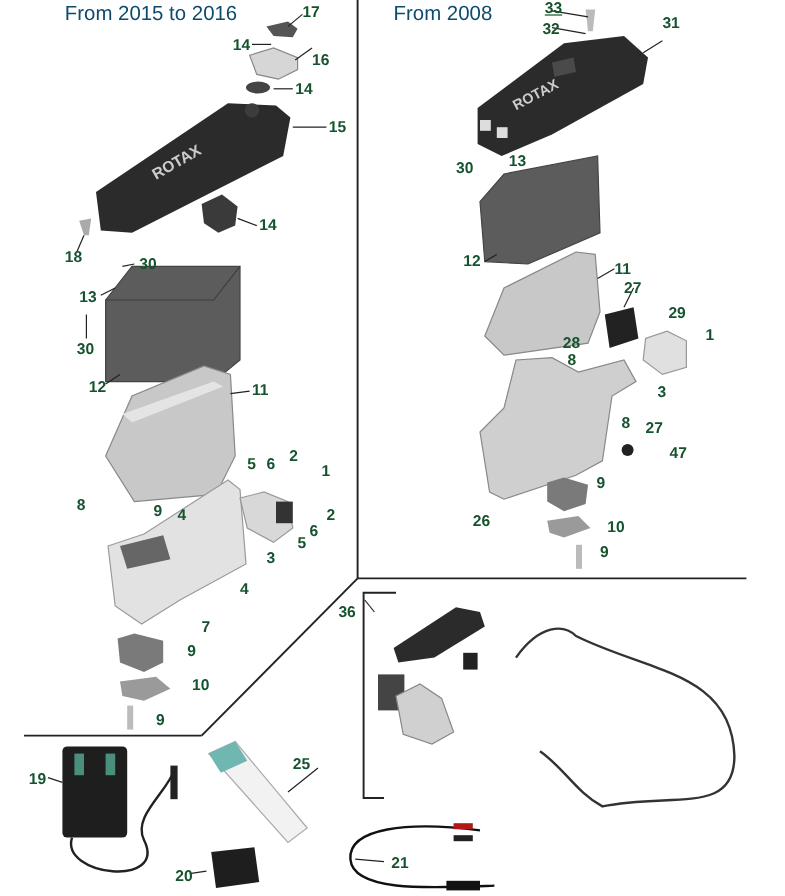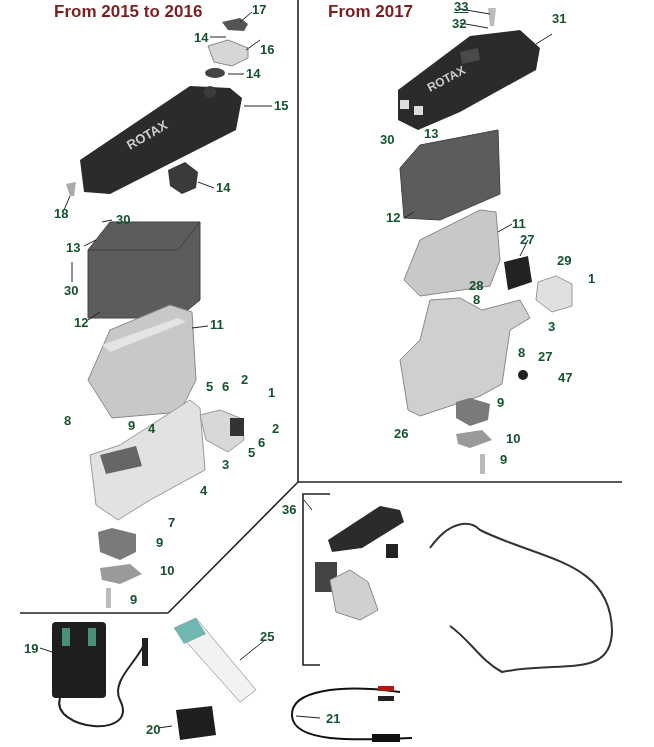--- a/index.html
+++ b/index.html
@@ -1,18 +1,18 @@
 <!DOCTYPE html>
 <html><head>
 <meta charset="utf-8">
 <style>
   html,body{margin:0;padding:0;background:#fff;}
   body{width:654px;height:747px;position:relative;overflow:hidden;font-family:"Liberation Sans",sans-serif;}
   #stage{position:absolute;left:0;top:0;width:654px;height:747px;}
-  .title{position:absolute;font-weight:bold;font-size:17px;color:#7f1d1d;white-space:nowrap;}
+  .title{position:absolute;font-weight:normal;font-size:17px;color:#0c4a6e;white-space:nowrap;}
   .callout{position:absolute;font-weight:bold;font-size:13px;color:#14532d;line-height:13px;white-space:nowrap;}
   svg{position:absolute;left:0;top:0;}
 </style>
 </head>
 <body>
 
 <div id="stage">
 
 <svg width="654" height="747" viewBox="0 0 654 747">
 
@@ -120,21 +120,21 @@
         <line x1="528" y1="240" x2="520" y2="256"></line>
     <line x1="312" y1="510" x2="304" y2="500"></line>
     <line x1="40" y1="648" x2="52" y2="652"></line>
         <line x1="265" y1="640" x2="240" y2="660"></line>
     <line x1="158" y1="728" x2="172" y2="726"></line>
         <line x1="320" y1="718" x2="296" y2="716"></line>
   </g>
 </svg>
 
 <div class="title" style="left:54px;top:2px;">From 2015 to 2016</div>
-<div class="title" style="left:328px;top:2px;">From 2017</div>
+<div class="title" style="left:328px;top:2px;">From 2008</div>
 
 <div class="callout" style="left:252px;top:3px;">17</div>
 <div class="callout" style="left:194px;top:31px;">14</div>
 <div class="callout" style="left:260px;top:31px;margin-top:12px;">16</div>
 <div class="callout" style="left:246px;top:67px;">14</div>
 <div class="callout" style="left:274px;top:99px;">15</div>
 <div class="callout" style="left:216px;top:181px;">14</div>
 <div class="callout" style="left:54px;top:207px;">18</div>
 <div class="callout" style="left:116px;top:213px;">30</div>
 <div class="callout" style="left:66px;top:241px;">13</div>
@@ -175,16 +175,16 @@
 <div class="callout" style="left:538px;top:350px;">27</div>
 <div class="callout" style="left:558px;top:371px;">47</div>
 <div class="callout" style="left:497px;top:396px;">9</div>
 <div class="callout" style="left:394px;top:427px;">26</div>
 <div class="callout" style="left:506px;top:432px;">10</div>
 <div class="callout" style="left:500px;top:453px;">9</div>
 
 <div class="callout" style="left:282px;top:503px;">36</div>
 <div class="callout" style="left:24px;top:642px;">19</div>
 <div class="callout" style="left:146px;top:723px;">20</div>
-<div class="callout" style="left:260px;top:630px;">25</div>
+<div class="callout" style="left:244px;top:630px;">25</div>
 <div class="callout" style="left:326px;top:712px;">21</div>
 
 </div>
 
 </body></html>

